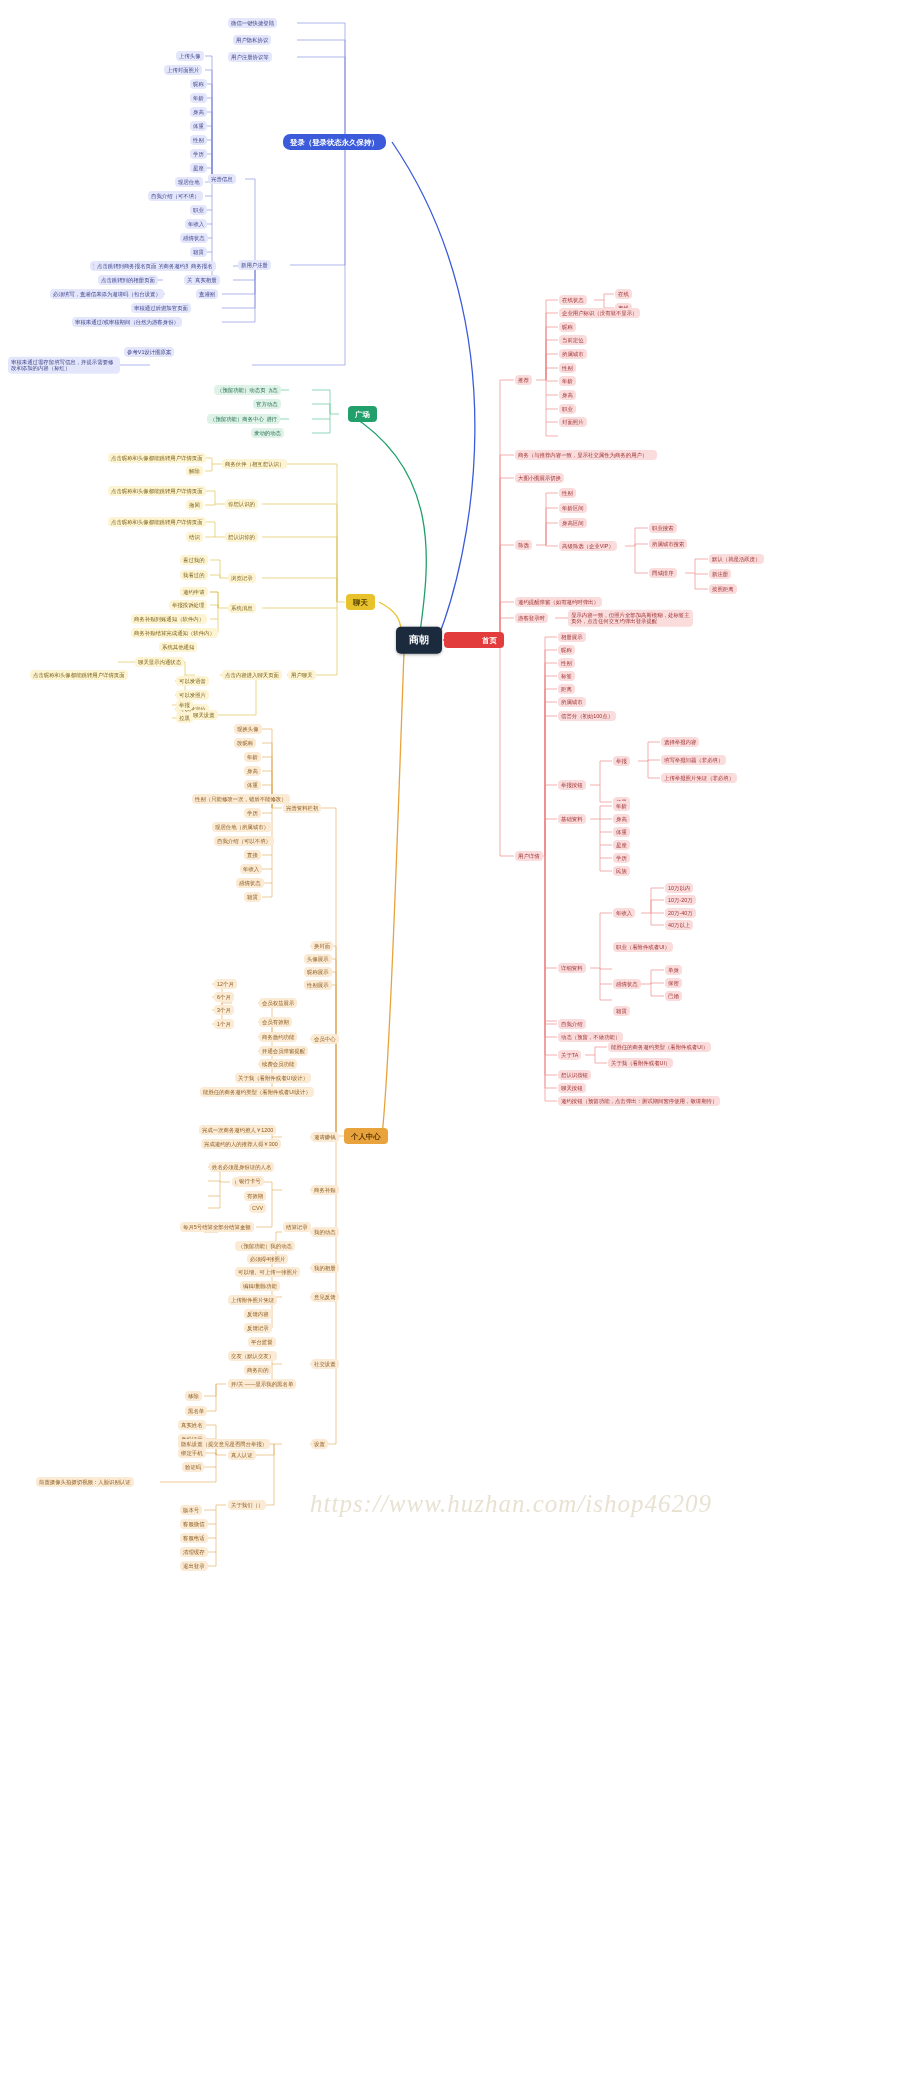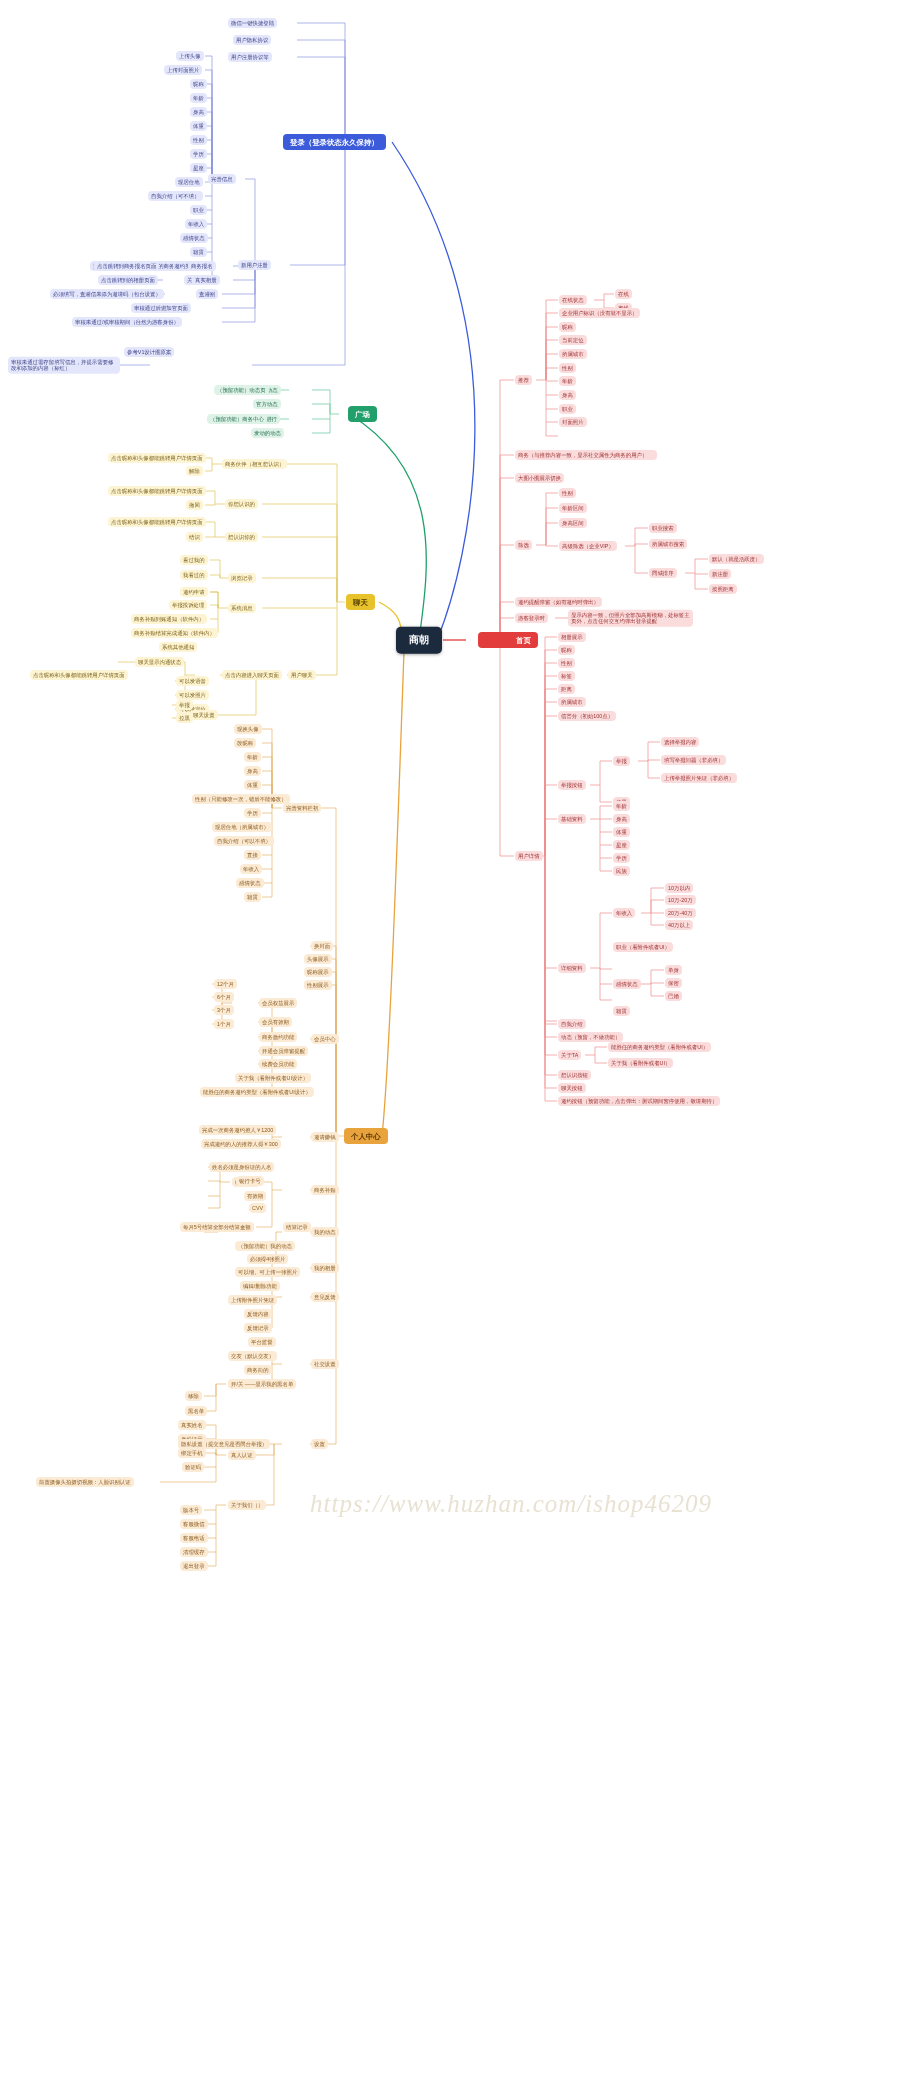--- a/index.html
+++ b/index.html
@@ -298,24 +298,24 @@
       <path d="M651 984 L651 983 L664 983"></path>
       <path d="M651 984 L651 996 L664 996"></path>
 
       <path d="M585 1055 L595 1055 L595 1047 L607 1047"></path>
       <path d="M595 1055 L595 1063 L607 1063"></path>
     </g>
   </svg>
 
   <div class="node root" style="left:396px;top:640px;">商朝</div>
 
-  <div class="node b1 b-blue" style="left:283px;top:142px;">登录（登录状态永久保持）</div>
+  <div class="node b1 b-blue" style="left:283px;top:142px;border-radius:7px;">登录（登录状态永久保持）</div>
   <div class="node b1 b-green" style="left:348px;top:414px;">广场</div>
   <div class="node b1 b-yellow" style="left:346px;top:602px;">聊天</div>
-  <div class="node b1 b-red" style="left:478px;top:640px;padding-left:38px;">首页</div>
+  <div class="node b1 b-red" style="left:444px;top:640px;padding-left:38px;">首页</div>
   <div class="node b1 b-orange" style="left:344px;top:1136px;">个人中心</div>
 
   <div class="node n-blue" style="left:228px;top:23px;">微信一键快捷登陆</div>
   <div class="node n-blue" style="left:233px;top:40px;">用户隐私协议</div>
   <div class="node n-blue" style="left:228px;top:57px;">用户注册协议等</div>
   <div class="node n-blue" style="left:238px;top:265px;">新用户注册</div>
 
   <div class="node n-blue" style="left:208px;top:179px;">完善信息</div>
   <div class="node n-blue" style="left:176px;top:56px;">上传头像</div>
   <div class="node n-blue" style="left:164px;top:70px;">上传封面照片</div>

